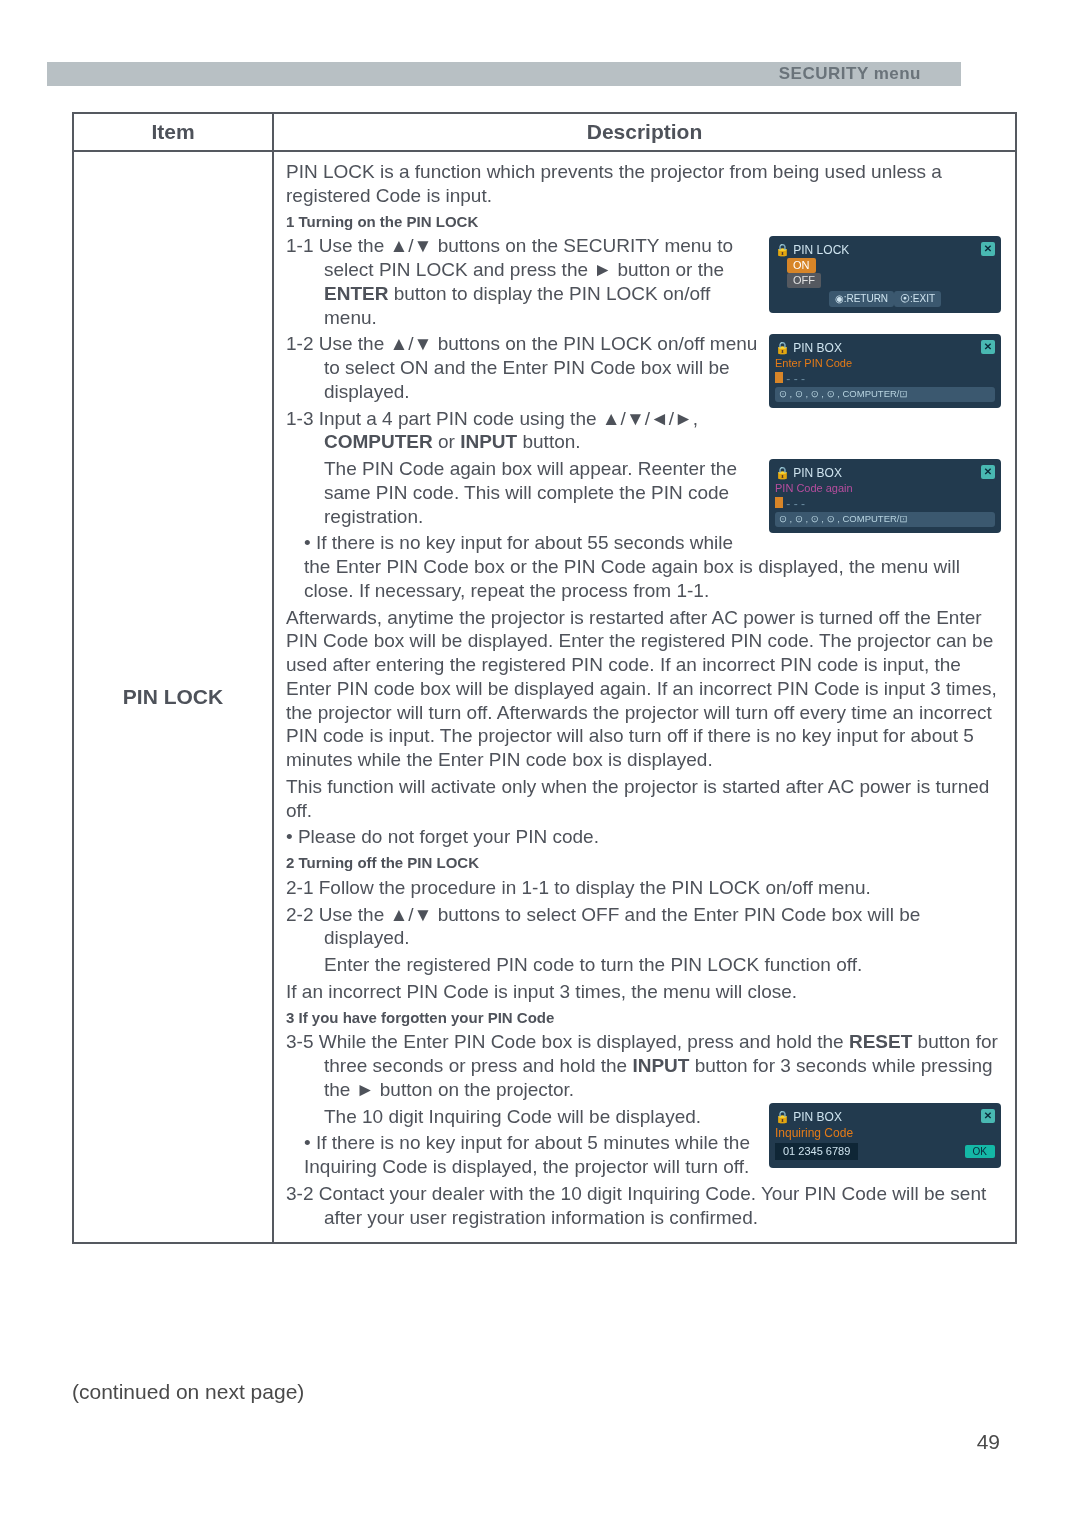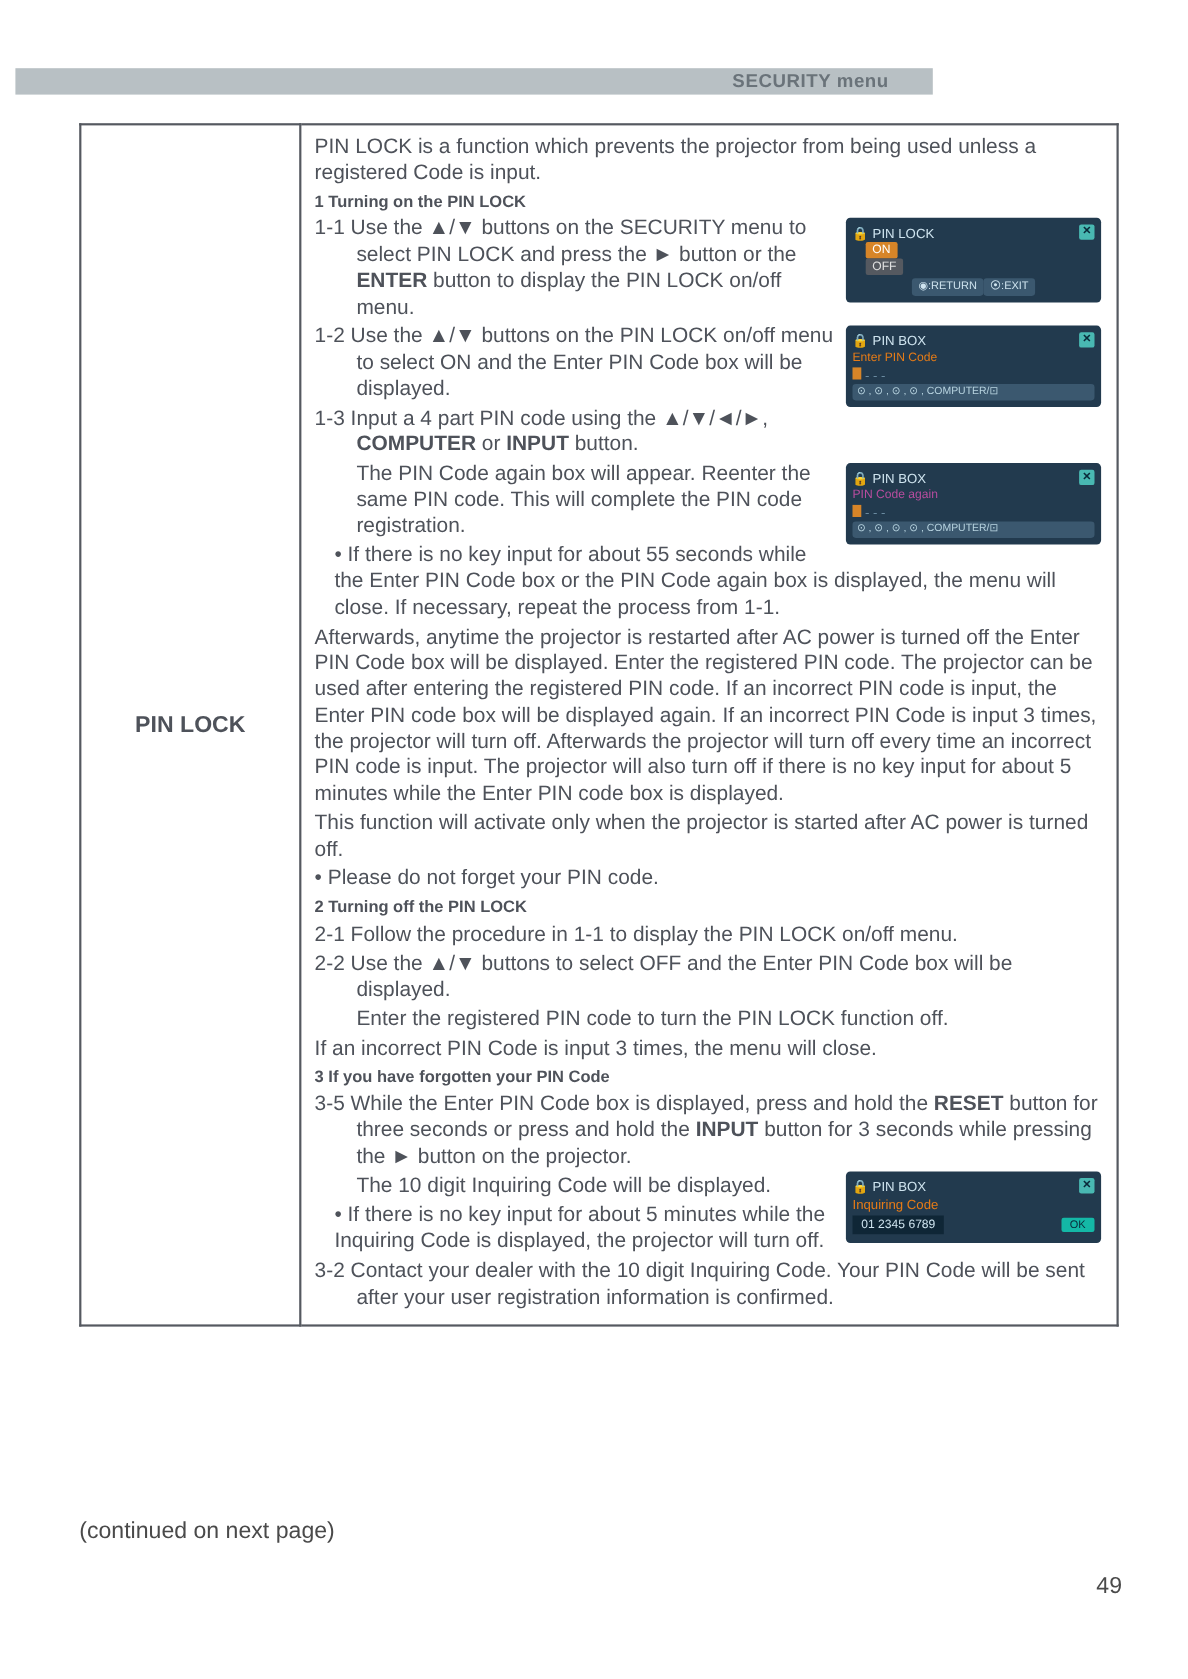--- a/index.html
+++ b/index.html
@@ -8,22 +8,22 @@
     height: 1526px;
     background: #fff;
     font-family: Arial, Helvetica, sans-serif;
     color: #4a4a4a;
     position: relative;
   }
   .top-bar {
     margin-top: 62px;
     height: 24px;
     background: #b8c0c4;
-    width: 834px;
-    margin-left: 14px;
+    width: 914px;
+    margin-left: 47px;
     position: relative;
   }
   .top-bar-text {
     position: absolute;
     right: 40px;
     top: 2px;
     color: #6a737a;
     font-weight: bold;
     font-size: 17px;
     letter-spacing: 0.5px;
@@ -72,35 +72,39 @@
   .osd-panel .codebox { background:#0f2636; color:#cfe4ef; display:inline-block; padding:1px 8px; margin:2px 0; font-size:11px; }
   .osd-panel .okbtn { background:#14b8a6; color:#0a2a3a; padding:0 8px; border-radius:2px; font-size:10px;}
   .osd-panel .cursor { background:#d78528; display:inline-block; width:8px; height:11px;}
   .osd-panel .navline { background:#3b586f; padding:1px 4px; border-radius:3px; font-size:9.5px; color:#b8d4e0;}
   .osd-pin .line2 { color:#e57b17; font-size:11px;}
   .osd-pin .line3 { color:#b74d9e; font-size:11px;}
   .osd-inq { margin-top:-2px;}
   .osd-clear { clear:both; }
 
   .footer-left { position:absolute; left:72px; top:1380px; font-size:21px;}
-  .footer-right { position:absolute; right:60px; top:1430px; font-size:21px;}
+  .footer-right { position:absolute; right:80px; top:1430px; font-size:21px;}
 </style>
 </head>
 <body>
 
 <div class="top-bar">
   <span class="top-bar-text">SECURITY menu</span>
 </div>
 
 <table class="menu-table">
   <colgroup>
       <col class="col-item">
       <col>
     </colgroup>
   <tbody>
+      <tr>
+    <th>Item</th>
+    <th>Description</th>
+  </tr>
   <tr>
     <td class="item-cell">PIN LOCK</td>
     <td class="desc-cell">
 
       <p>PIN LOCK is a function which prevents the projector from being used unless a registered Code is input.</p>
 
       <p class="section-h">1 Turning on the PIN LOCK</p>
 
       <div class="osd-panel">
         <div class="title-row">

